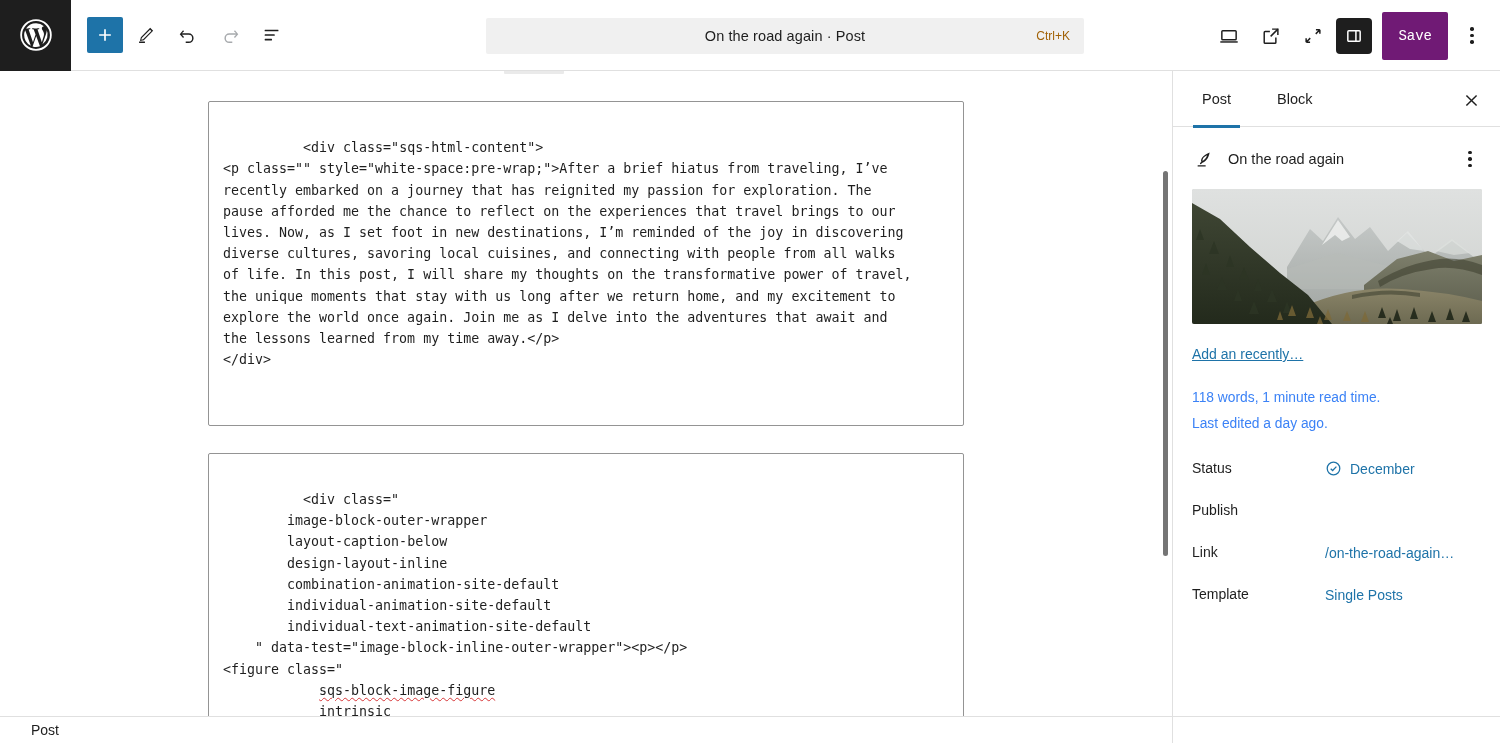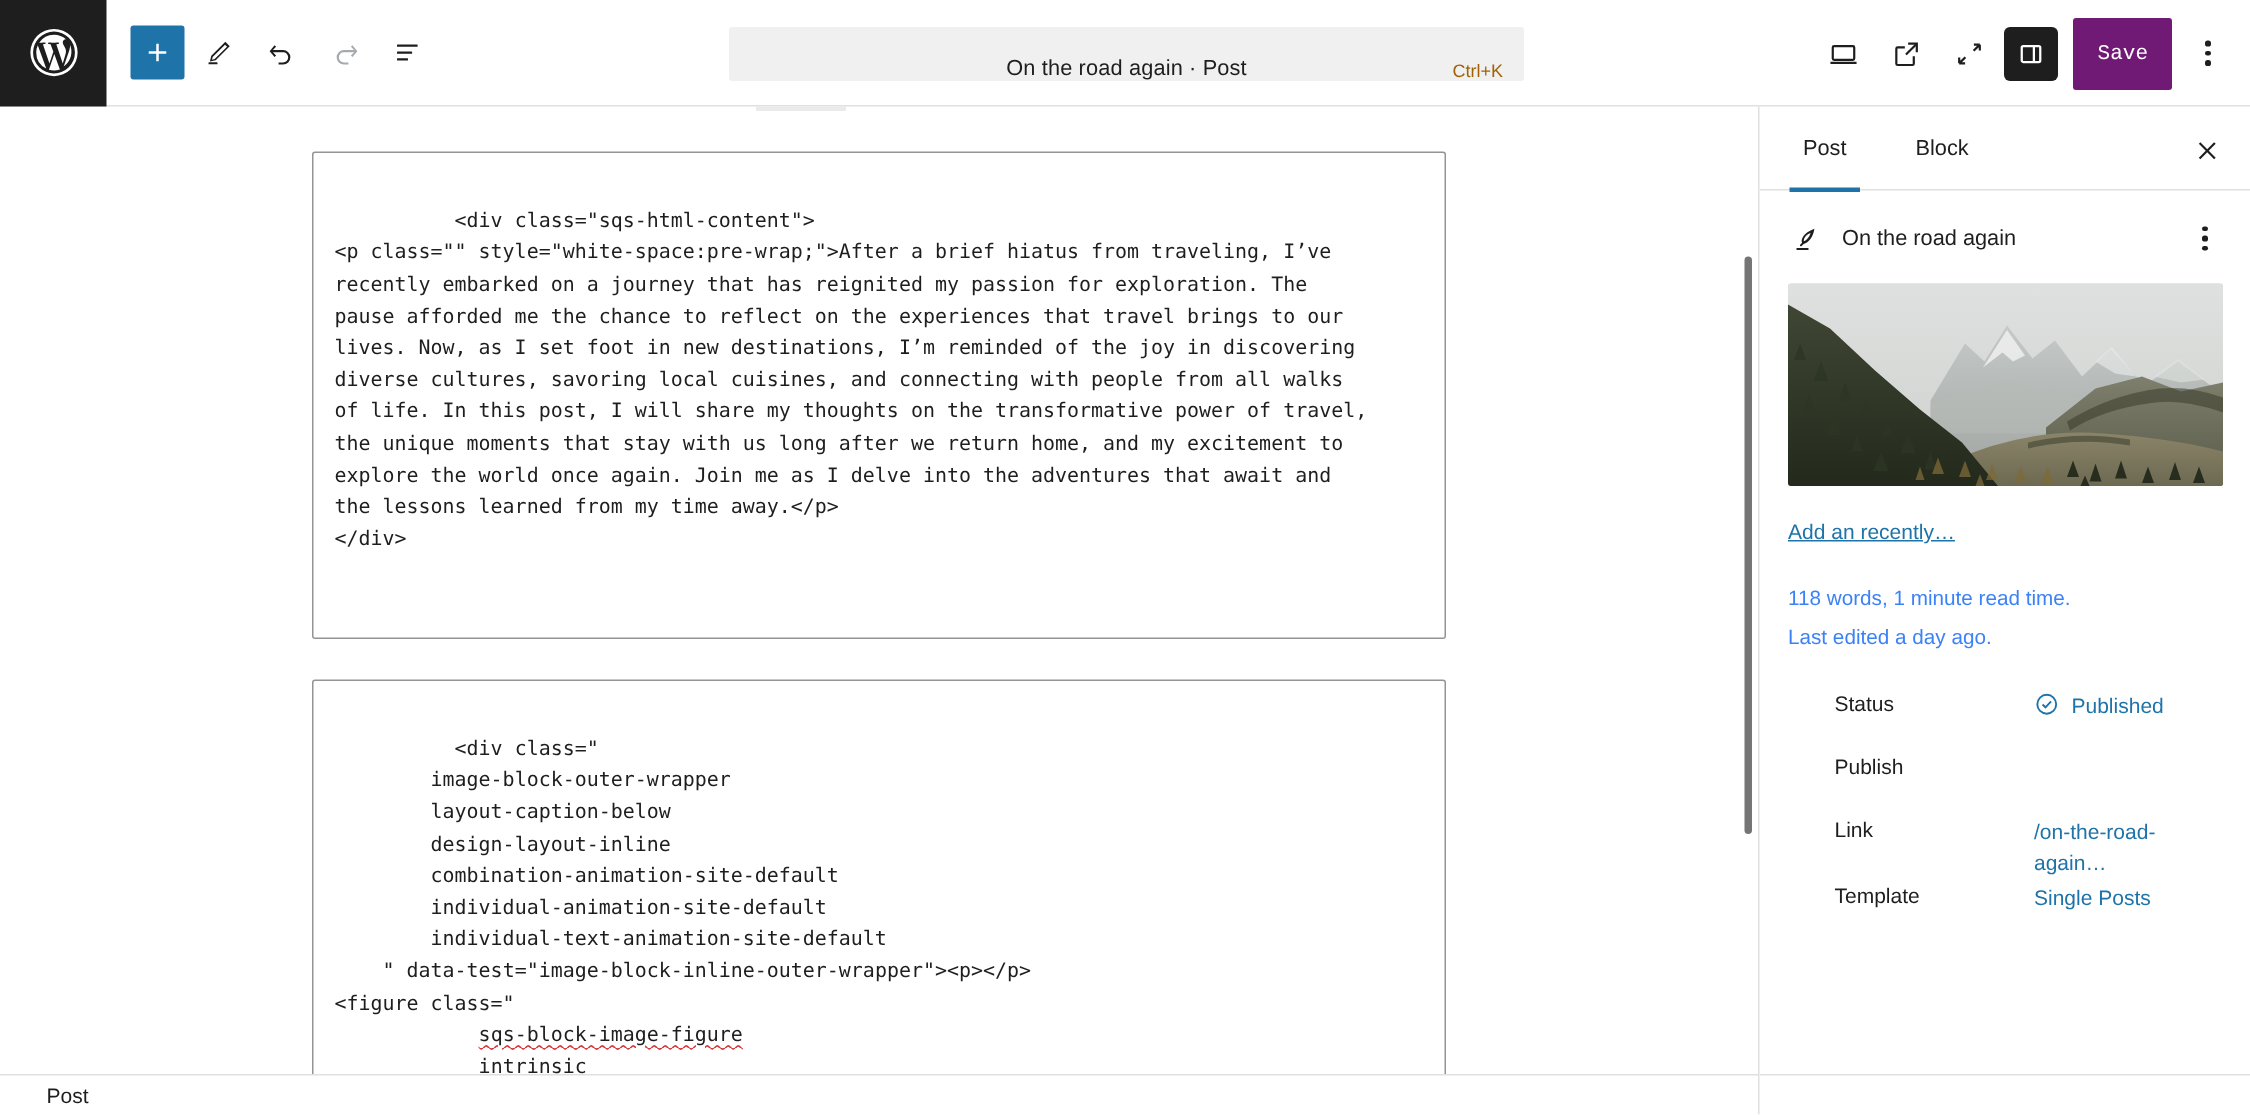--- a/index.html
+++ b/index.html
@@ -71,26 +71,26 @@
   }
   .tool-btn.primary-add svg { fill: #ffffff; }
   .tool-btn svg { fill: #1e1e1e; display: block; }
   .tool-btn.disabled svg { fill: #a7aaad; }
 
   
   .command-bar {
     position: absolute;
     left: 486px;
     top: 18px;
-    width: 530px;
+    width: 598px;
     height: 36px;
     background: #f0f0f0;
     border-radius: 2px;
     display: flex;
-    align-items: flex-end;
+    align-items: center;
     justify-content: center;
     cursor: pointer;
   }
   .command-bar-title {
     font-size: 14.5px;
     color: #1e1e1e;
     letter-spacing: 0.1px;
   }
   .command-bar-shortcut {
     position: absolute;
@@ -396,21 +396,20 @@
     align-items: flex-start;
     padding: 0 18px 0 19px;
     min-height: 42px;
   }
   .info-label {
     width: 133px;
     flex: 0 0 133px;
     font-size: 14px;
     color: #1e1e1e;
     padding-top: 3px;
-    margin-left: 31px;
   }
   .info-value {
     font-size: 14px;
     color: #1e73a8;
     line-height: 21px;
     cursor: pointer;
     display: flex;
     align-items: flex-start;
     gap: 7px;
     padding-top: 2px;
@@ -665,21 +664,21 @@
 
       <div class="info-row">
         <span class="info-label">Status</span>
         <span class="info-value">
           <span class="check-icon">
             <svg width="17" height="17" viewBox="0 0 20 20" aria-hidden="true">
               <circle cx="10" cy="10" r="7.4"></circle>
               <path d="M6.7 10.2 9 12.4 13.4 7.8"></path>
             </svg>
           </span>
-          <span>Published</span>
+          <span>December</span>
         </span>
       </div>
 
       <div class="info-row">
         <span class="info-label">Publish</span>
       </div>
 
       <div class="info-row">
         <span class="info-label">Link</span>
         <span class="info-value">/on-the-road-again…</span>

